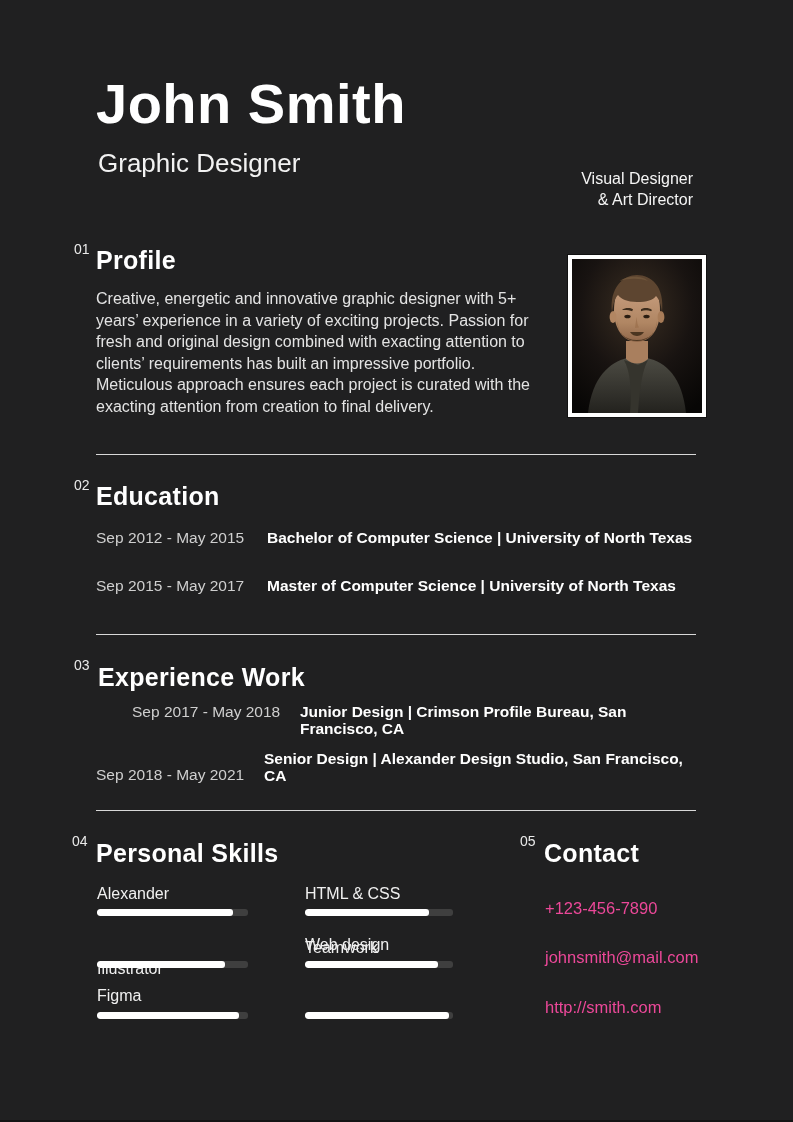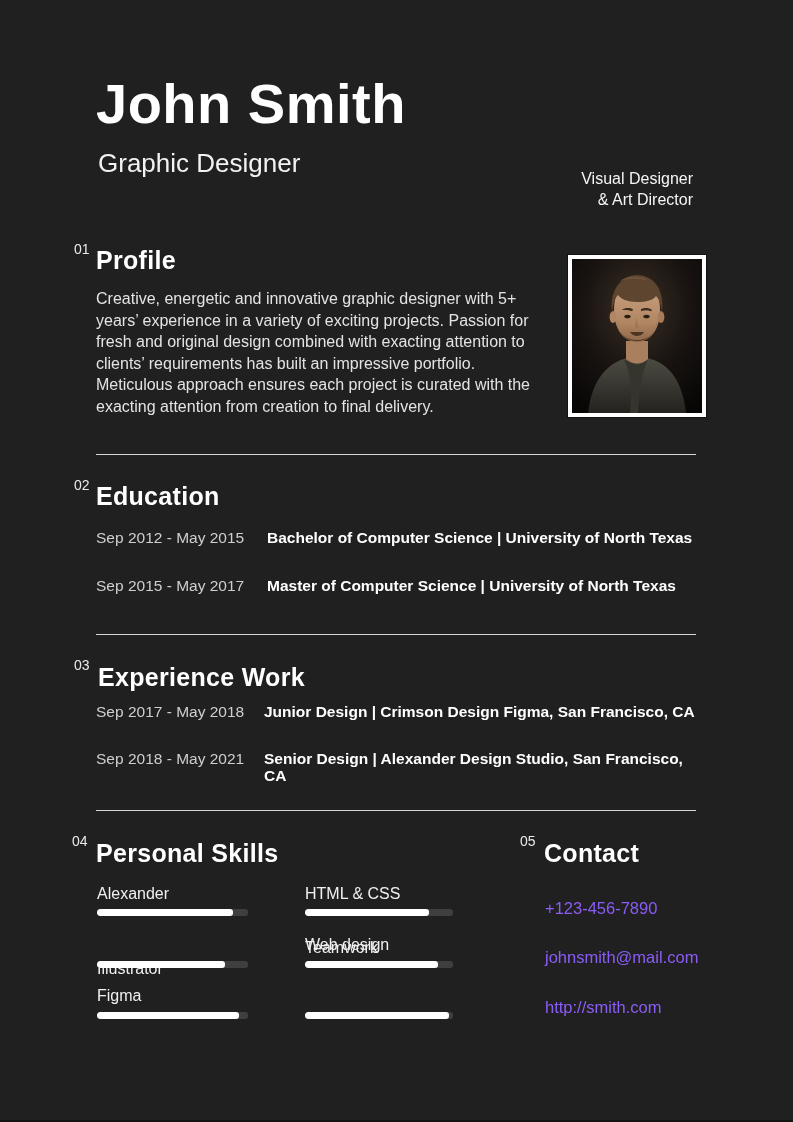--- a/index.html
+++ b/index.html
@@ -27,21 +27,21 @@
   .divider{left:96px;width:600px;height:1px;background:#d8d8d8;}
   
   .row{left:96px;width:600px;display:flex;font-size:15.5px;line-height:1.1;}
   .row .date{width:171px;flex:0 0 171px;color:#cfcfcf;font-weight:400;}
   .row .detail{color:#ffffff;font-weight:700;}
   
   .skill-label{font-size:16px;color:#f0f0f0;line-height:1;}
   .bar-track{height:7px;background:#3f3f3f;border-radius:3px;overflow:hidden;}
   .bar-fill{height:100%;background:#ffffff;border-radius:3px;}
   
-  .contact-item{left:545px;font-size:16.5px;color:#8b5cf6;line-height:1;}
+  .contact-item{left:545px;font-size:16.5px;color:#ec4899;line-height:1;}
 </style>
 </head>
 <body>
 
 <div class="page">
 
   <div class="abs name">John Smith</div>
   <div class="abs job-title">Graphic Designer</div>
   <div class="abs tagline">
     <div>Visual Designer</div>
@@ -113,25 +113,25 @@
   <div class="abs row" style="top:577px;">
     <span class="date">Sep 2015 - May 2017</span>
     <span class="detail">Master of Computer Science | University of North Texas</span>
   </div>
 
   <div class="abs divider" style="top:634px;"></div>
 
   <div class="abs sec-num" style="left:74px;top:658px;">03</div>
   <div class="abs sec-head" style="left:98px;top:665px;">Experience Work</div>
   <div class="abs row" style="top:703px;">
-    <span class="date" style="flex-basis:168px;width:168px;">Sep 2017 - May 2018</span>
-    <span class="detail">Junior Design | Crimson Design Figma, San Francisco, CA</span>
+    <span class="date" style="flex-basis:168px;width:168px;margin-left:36px;">Sep 2017 - May 2018</span>
+    <span class="detail">Junior Design | Crimson Profile Bureau, San Francisco, CA</span>
   </div>
   <div class="abs row" style="top:750px;">
-    <span class="date" style="flex-basis:168px;width:168px;">Sep 2018 - May 2021</span>
+    <span class="date" style="flex-basis:168px;width:168px;margin-top:16px;">Sep 2018 - May 2021</span>
     <span class="detail">Senior Design | Alexander Design Studio, San Francisco, CA</span>
   </div>
 
   <div class="abs divider" style="top:810px;"></div>
 
   <div class="abs sec-num" style="left:72px;top:834px;">04</div>
   <div class="abs sec-head" style="left:96px;top:841px;">Personal Skills</div>
 
   <div class="abs skill-label" style="left:97px;top:886px;">Alexander</div>
   <div class="abs bar-track" style="left:97px;top:909px;width:151px;">

